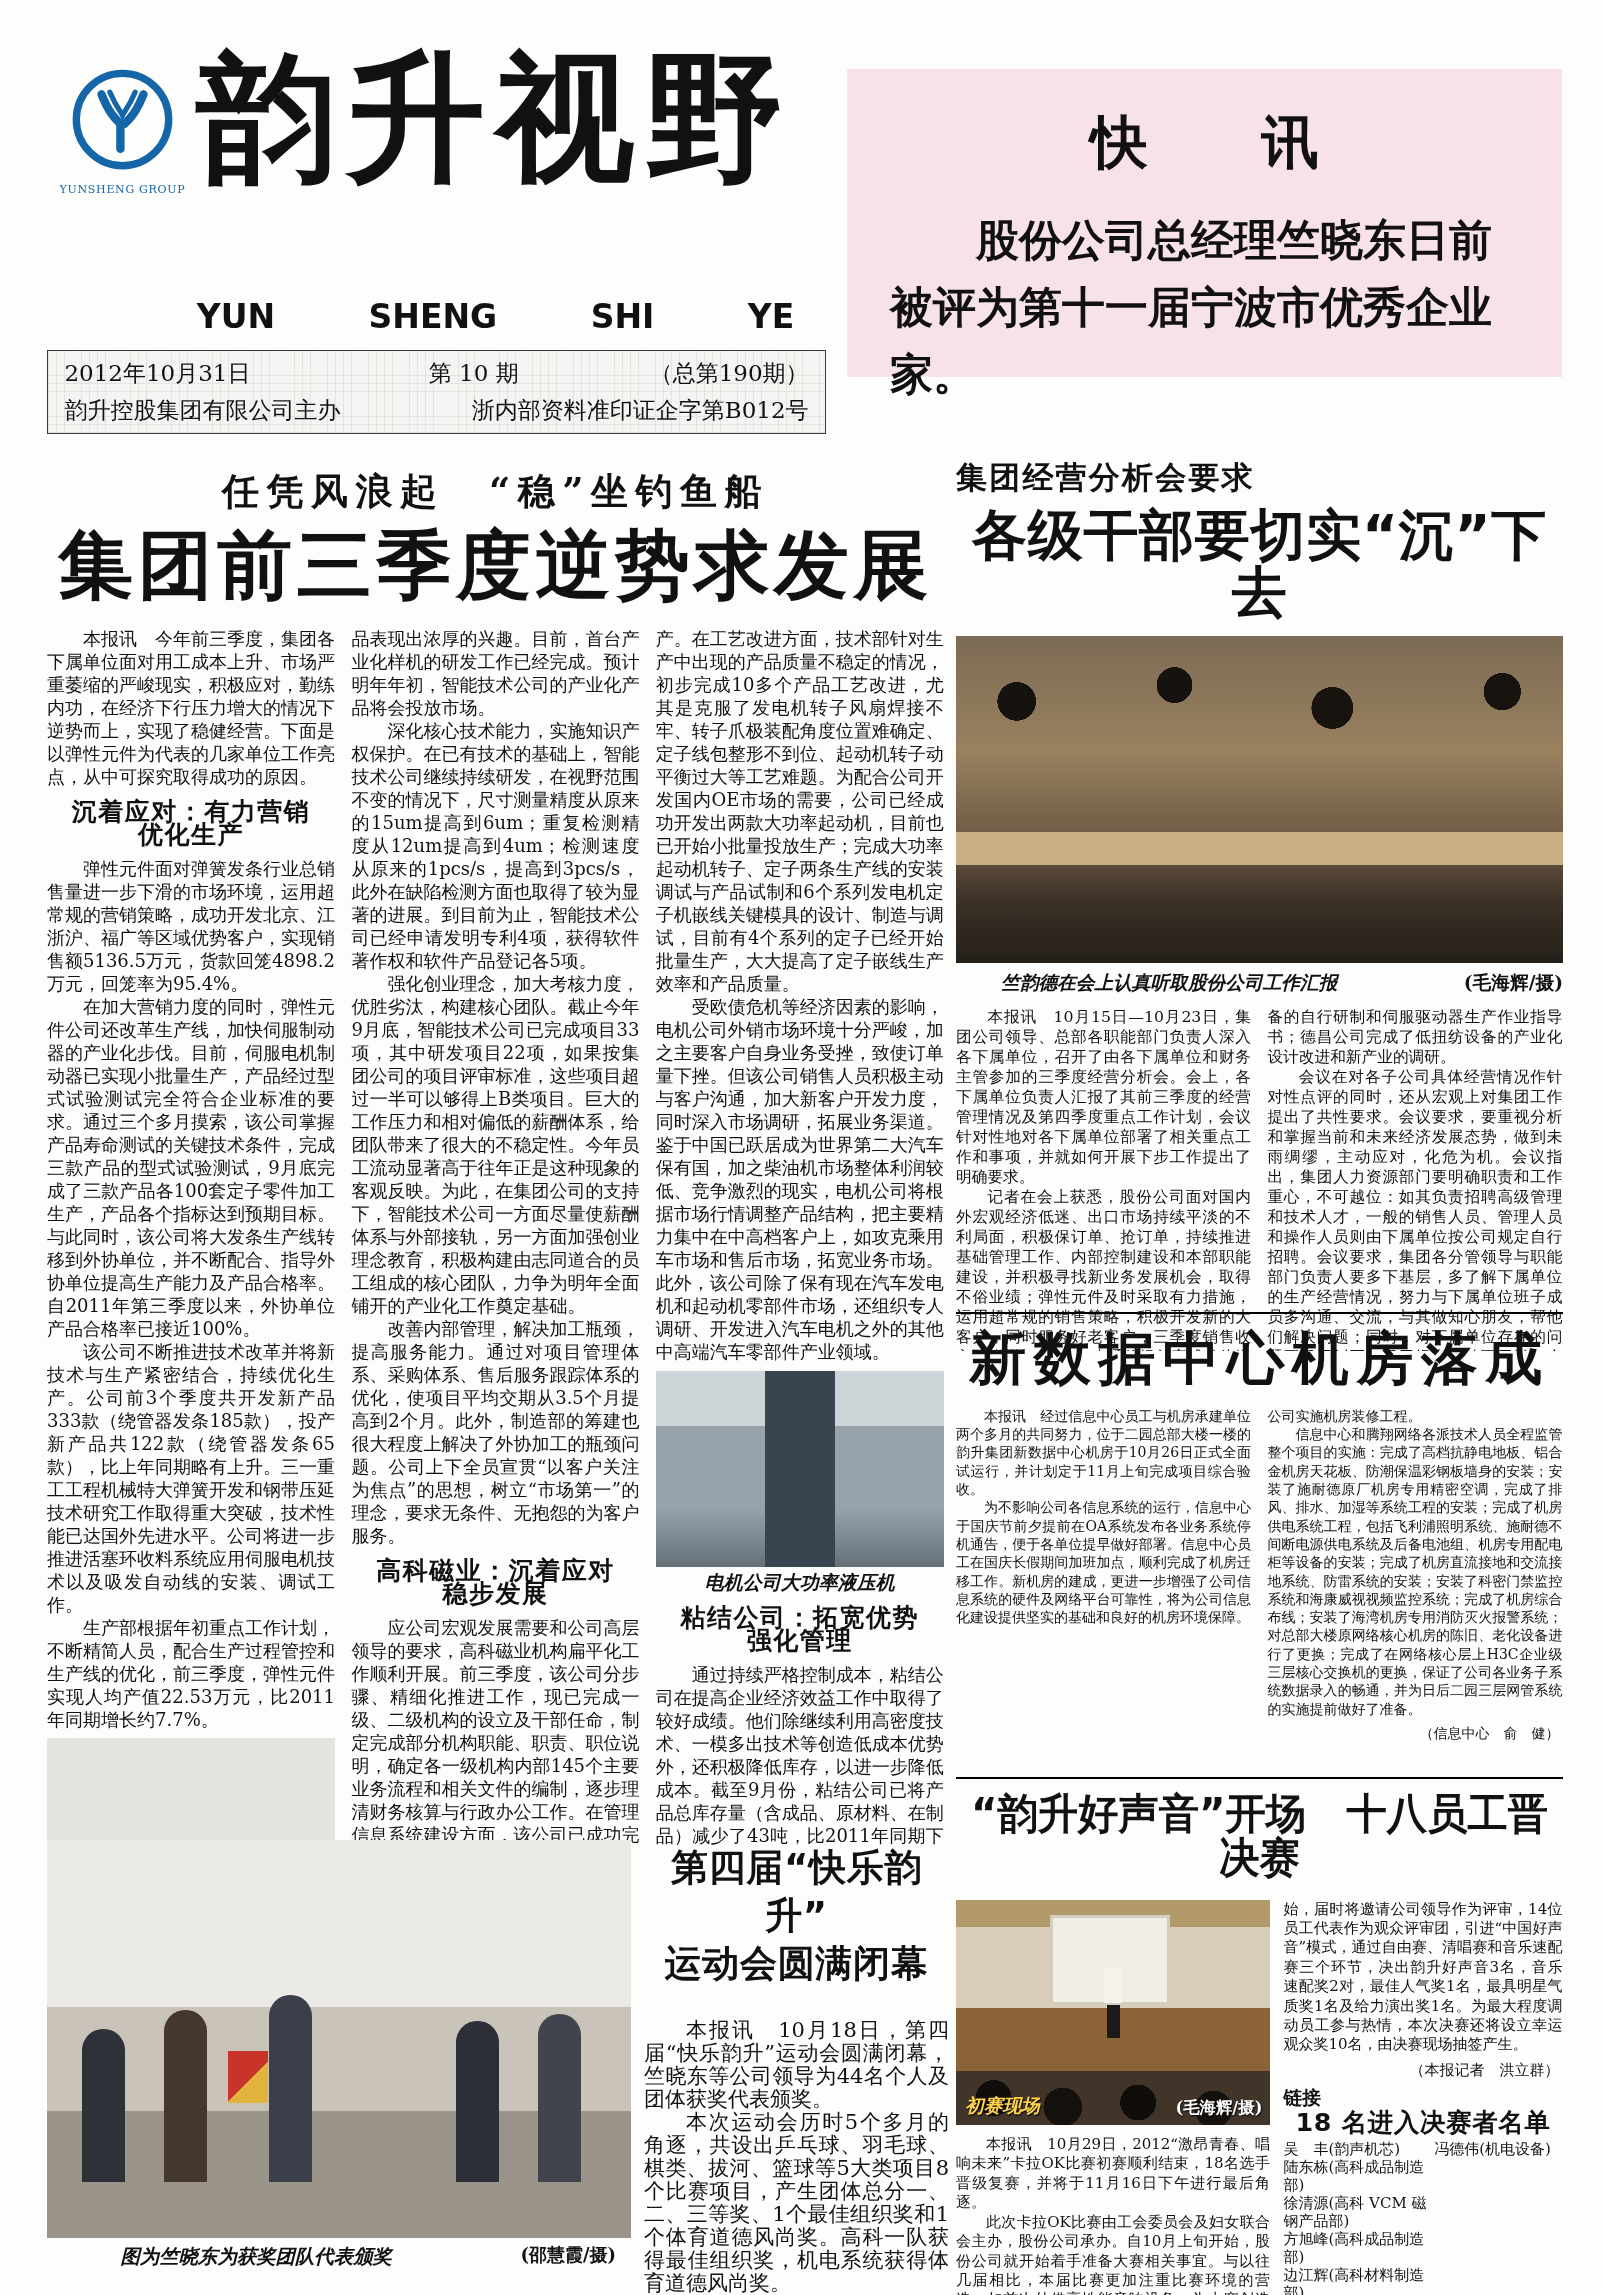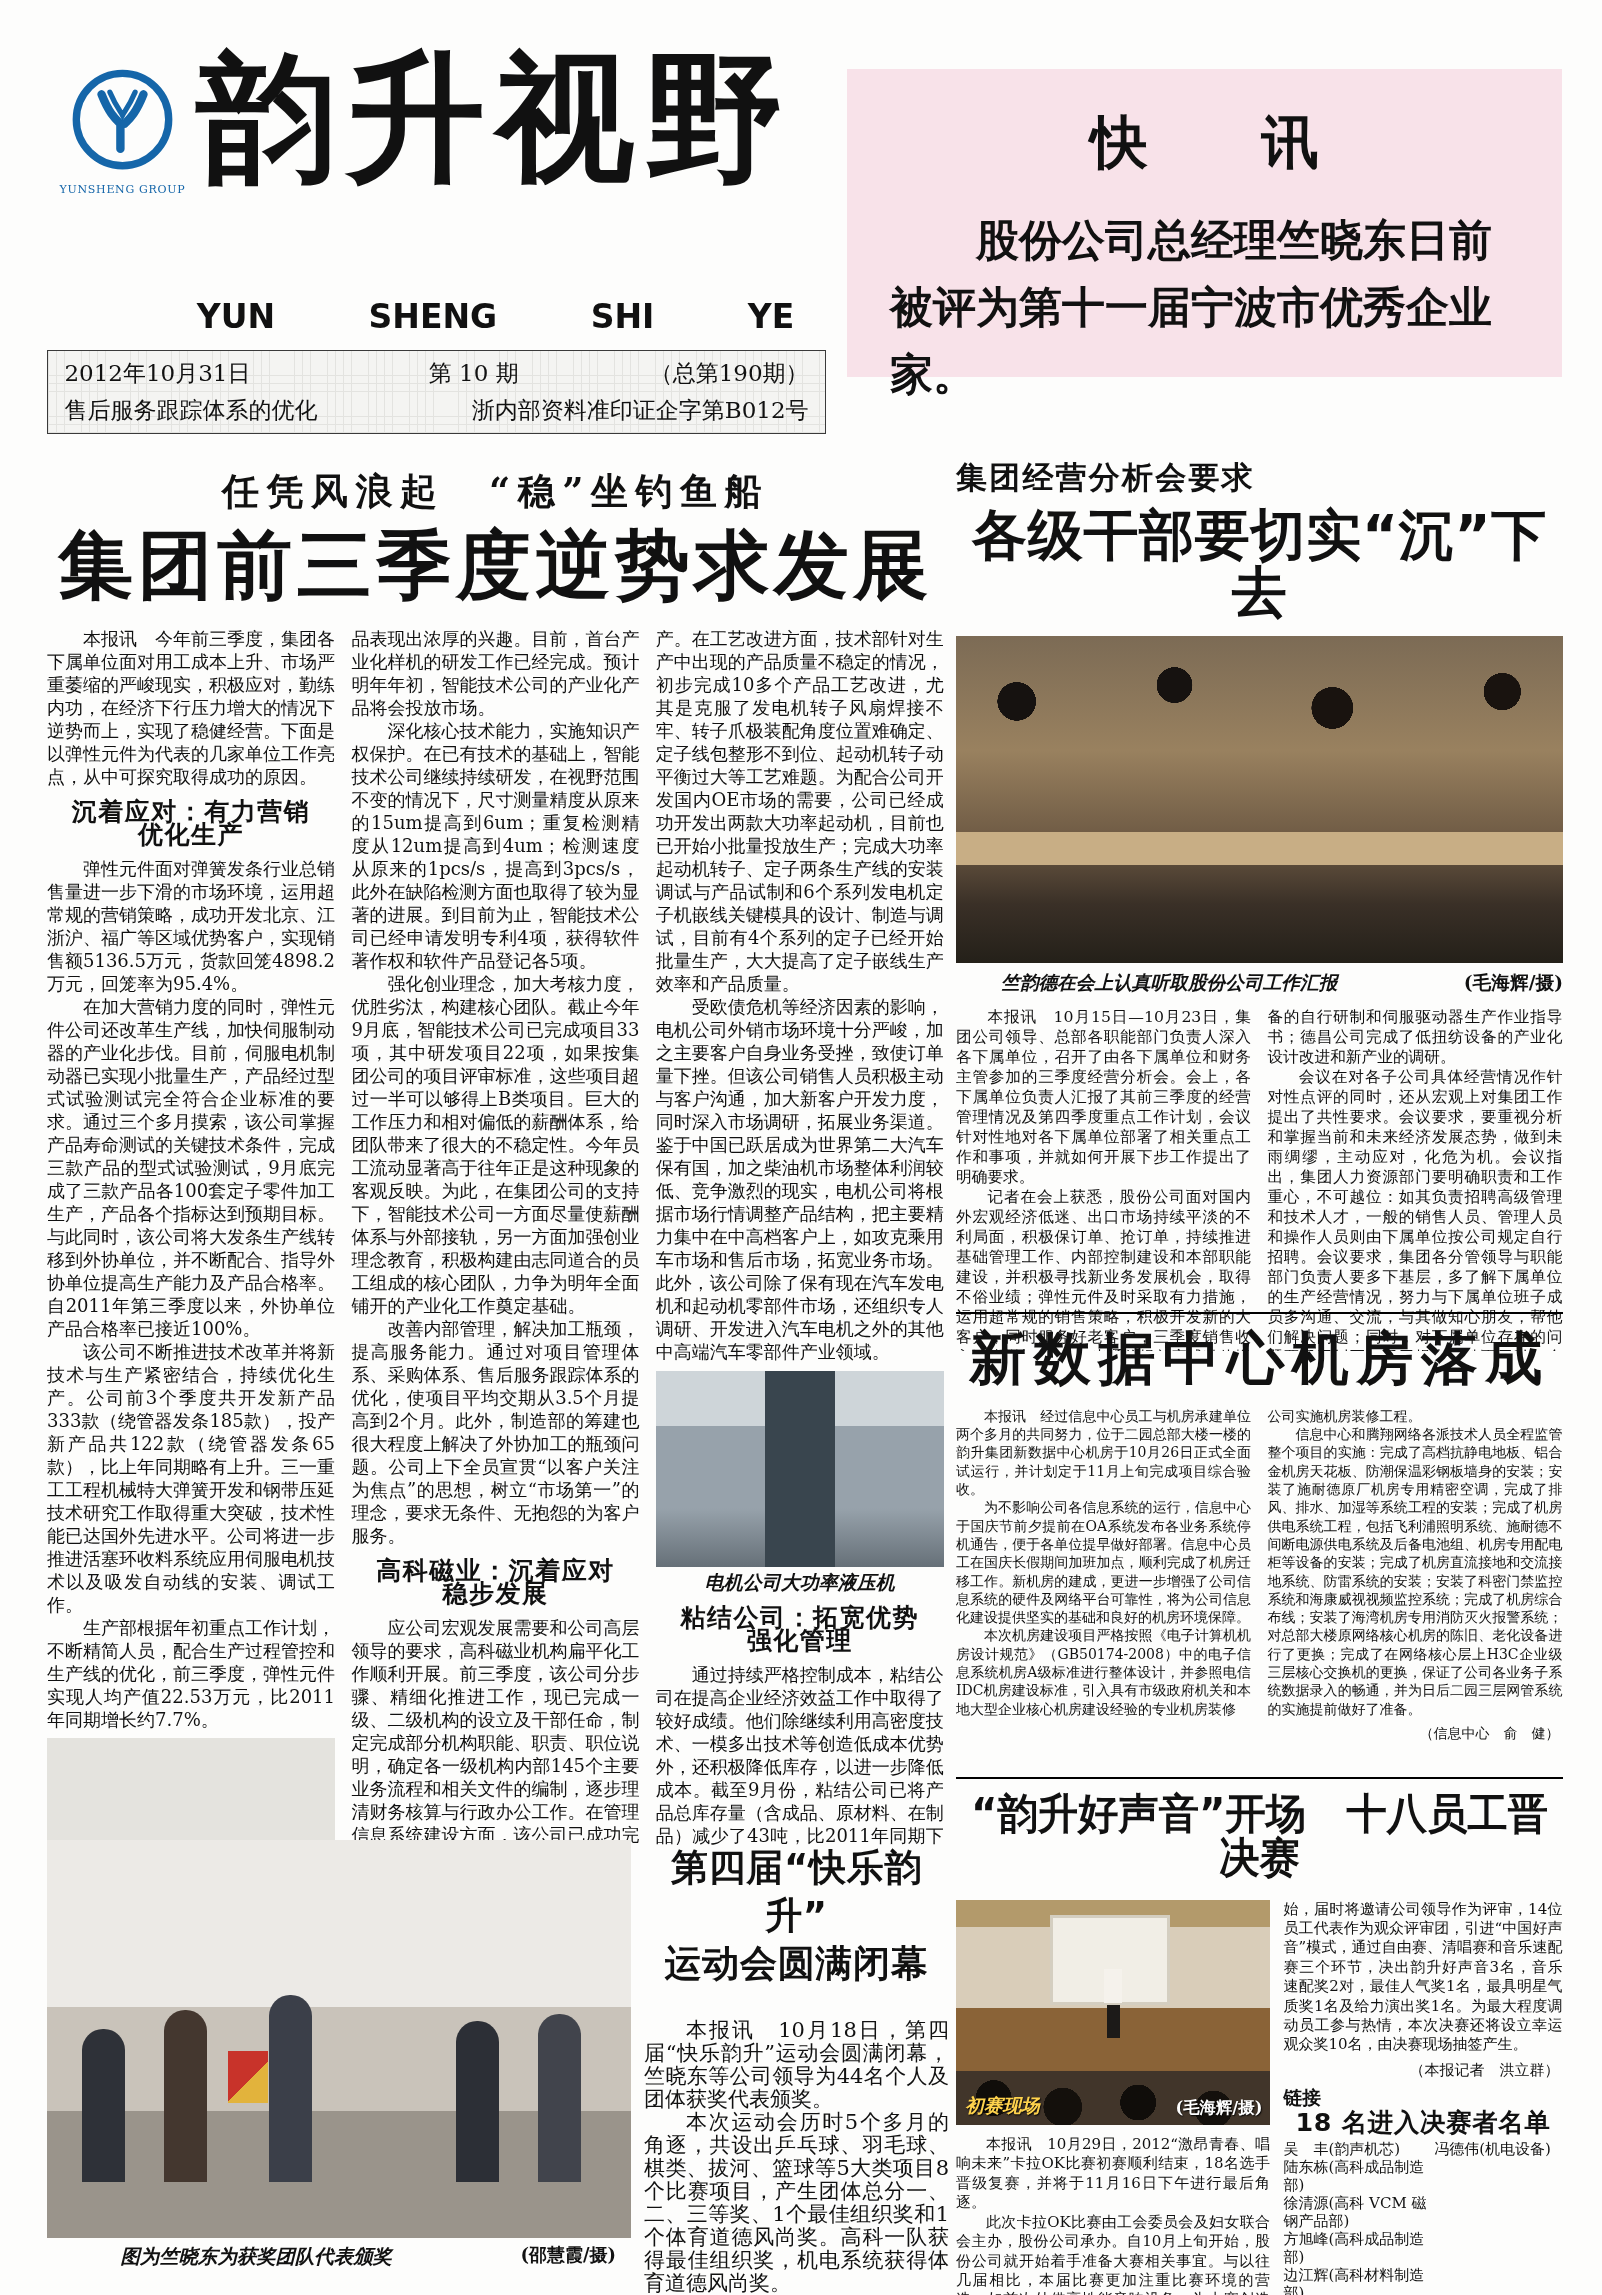--- a/index.html
+++ b/index.html
@@ -142,21 +142,21 @@
   <h1 class="masthead-title">韵升视野</h1>
   <div class="masthead-pinyin">YUN SHENG SHI YE</div>
 
   <div class="date-bar">
     <div class="db-row">
       <span class="db-date">2012年10月31日</span>
       <span class="db-issue">第 10 期</span>
       <span class="db-total">（总第190期）</span>
     </div>
     <div class="db-row">
-      <span class="db-pub">售后服务跟踪体系的优化</span>
+      <span class="db-pub">韵升控股集团有限公司主办</span>
       <span class="db-lic">浙内部资料准印证企字第B012号</span>
     </div>
   </div>
 
   <div class="bulletin">
     <div class="bulletin-title">快　　讯</div>
     <div class="bulletin-body">股份公司总经理竺晓东日前被评为第十一届宁波市优秀企业家。</div>
   </div>
 
   <div class="lead">
@@ -228,21 +228,20 @@
 
   <div class="rule" style="top:1312px;"></div>
 
   <div class="datacenter">
     <div class="dc-headline hd">新数据中心机房落成</div>
     <div class="dc-cols">
       <div class="scol2">
 
       <div class="blk blk-p">本报讯　经过信息中心员工与机房承建单位两个多月的共同努力，位于二园总部大楼一楼的韵升集团新数据中心机房于10月26日正式全面试运行，并计划定于11月上旬完成项目综合验收。</div>
           <div class="blk blk-p">为不影响公司各信息系统的运行，信息中心于国庆节前夕提前在OA系统发布各业务系统停机通告，便于各单位提早做好部署。信息中心员工在国庆长假期间加班加点，顺利完成了机房迁移工作。新机房的建成，更进一步增强了公司信息系统的硬件及网络平台可靠性，将为公司信息化建设提供坚实的基础和良好的机房环境保障。</div>
-          <div class="blk blk-p">本次机房建设项目严格按照《电子计算机机房设计规范》（GB50174-2008）中的电子信息系统机房A级标准进行整体设计，并参照电信IDC机房建设标准，引入具有市级政府机关和本地大型企业核心机房建设经验的专业机房装修</div>
         </div>
       <div class="scol2">
 
       <div class="blk blk-pc">公司实施机房装修工程。</div>
           <div class="blk blk-p">信息中心和腾翔网络各派技术人员全程监管整个项目的实施：完成了高档抗静电地板、铝合金机房天花板、防潮保温彩钢板墙身的安装；安装了施耐德原厂机房专用精密空调，完成了排风、排水、加湿等系统工程的安装；完成了机房供电系统工程，包括飞利浦照明系统、施耐德不间断电源供电系统及后备电池组、机房专用配电柜等设备的安装；完成了机房直流接地和交流接地系统、防雷系统的安装；安装了科密门禁监控系统和海康威视视频监控系统；完成了机房综合布线；安装了海湾机房专用消防灭火报警系统；对总部大楼原网络核心机房的陈旧、老化设备进行了更换；完成了在网络核心层上H3C企业级三层核心交换机的更换，保证了公司各业务子系统数据录入的畅通，并为日后二园三层网管系统的实施提前做好了准备。</div>
           <div class="blk blk-by">（信息中心　俞　健）</div>
         </div>
     </div>
   </div>
 

